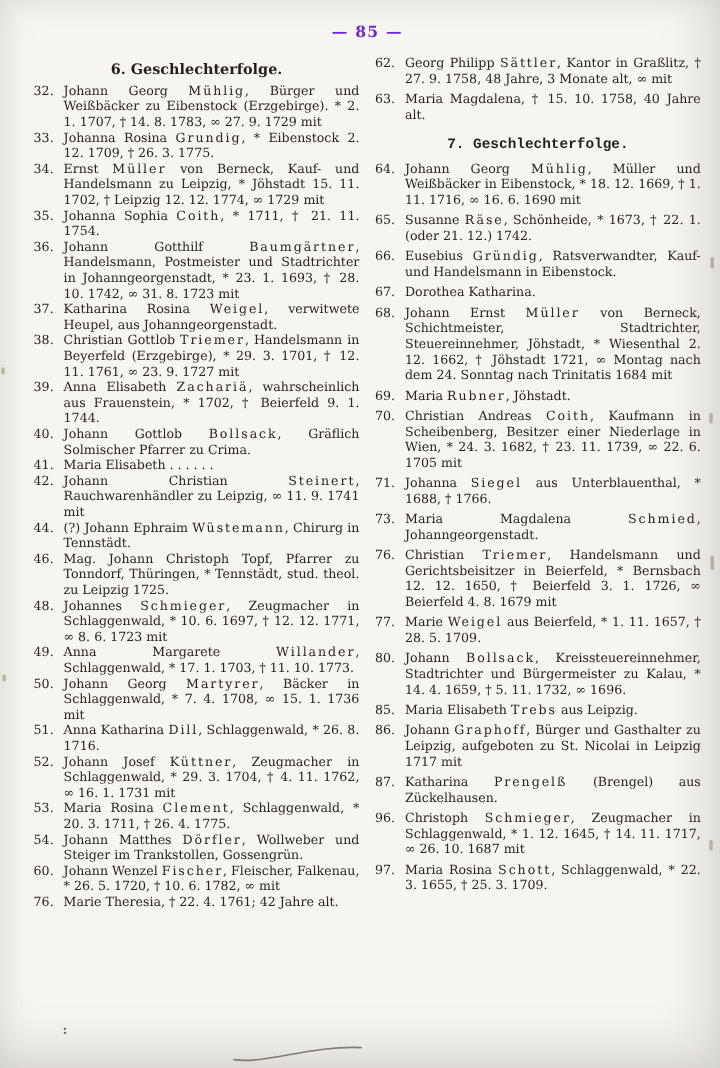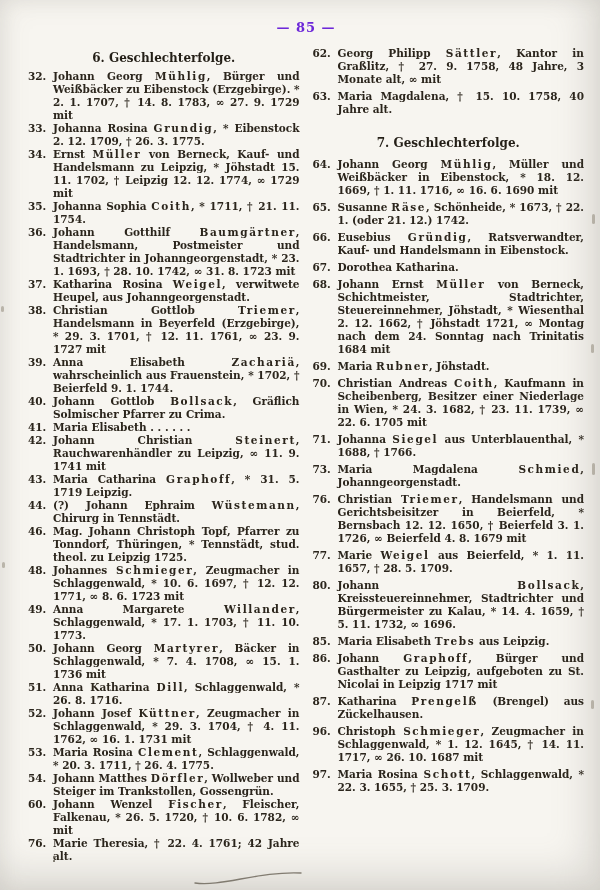--- a/index.html
+++ b/index.html
@@ -20,23 +20,23 @@
   .page-number{
     text-align:center;font-weight:bold;font-size:13px;
     letter-spacing:1px;margin-bottom:12px;color:#6d28d9;
   }
   .columns{display:flex;gap:13px;}
   .col{flex:1 1 0;min-width:0;}
   .section-heading{
     text-align:center;font-weight:bold;font-size:12px;
     margin:4px 0 5px 0;color:#241f17;
   }
-  .col[data-col="right"] .section-heading{margin:20px 0 8px 0;}
+  .col[data-col="right"] .section-heading{margin:10px 0 8px 0;font-family:Liberation Mono, monospace;}
   .entry{
-    font-size:10.5px;line-height:13px;font-weight:bold;
+    font-size:10.5px;line-height:13px;font-weight:normal;
     text-align:justify;
     padding-left:25px;text-indent:-25px;
     color:#2b251c;
   }
   .col[data-col="right"] .entry{margin-bottom:4px;}
   .entry .num{
     display:inline-block;width:21px;text-indent:0;
     margin-right:4px;text-align:left;
   }
   .entry .sp{letter-spacing:1.6px;}
@@ -57,21 +57,20 @@
         <div class="entry"><span class="num">33.</span><span>Johanna Rosina </span><span class="sp">Grundig</span><span>, * Eibenstock 2. 12. 1709, † 26. 3. 1775.</span></div>
         <div class="entry"><span class="num">34.</span><span>Ernst </span><span class="sp">Müller</span><span> von Berneck, Kauf- und Handelsmann zu Leipzig, * Jöhstadt 15. 11. 1702, † Leipzig 12. 12. 1774, ∞ 1729 mit</span></div>
         <div class="entry"><span class="num">35.</span><span>Johanna Sophia </span><span class="sp">Coith</span><span>, * 1711, † 21. 11. 1754.</span></div>
         <div class="entry"><span class="num">36.</span><span>Johann Gotthilf </span><span class="sp">Baumgärtner</span><span>, Handelsmann, Postmeister und Stadtrichter in Johanngeorgenstadt, * 23. 1. 1693, † 28. 10. 1742, ∞ 31. 8. 1723 mit</span></div>
         <div class="entry"><span class="num">37.</span><span>Katharina Rosina </span><span class="sp">Weigel</span><span>, verwitwete Heupel, aus Johanngeorgenstadt.</span></div>
         <div class="entry"><span class="num">38.</span><span>Christian Gottlob </span><span class="sp">Triemer</span><span>, Handelsmann in Beyerfeld (Erzgebirge), * 29. 3. 1701, † 12. 11. 1761, ∞ 23. 9. 1727 mit</span></div>
         <div class="entry"><span class="num">39.</span><span>Anna Elisabeth </span><span class="sp">Zachariä</span><span>, wahrscheinlich aus Frauenstein, * 1702, † Beierfeld 9. 1. 1744.</span></div>
         <div class="entry"><span class="num">40.</span><span>Johann Gottlob </span><span class="sp">Bollsack</span><span>, Gräflich Solmischer Pfarrer zu Crima.</span></div>
         <div class="entry"><span class="num">41.</span><span>Maria Elisabeth . . . . . .</span></div>
         <div class="entry"><span class="num">42.</span><span>Johann Christian </span><span class="sp">Steinert</span><span>, Rauchwarenhändler zu Leipzig, ∞ 11. 9. 1741 mit</span></div>
-        <div class="entry"><span class="num">43.</span><span>Maria Catharina </span><span class="sp">Graphoff</span><span>, * 31. 5. 1719 Leipzig.</span></div>
         <div class="entry"><span class="num">44.</span><span>(?) Johann Ephraim </span><span class="sp">Wüstemann</span><span>, Chirurg in Tennstädt.</span></div>
         <div class="entry"><span class="num">46.</span><span>Mag. Johann Christoph Topf, Pfarrer zu Tonndorf, Thüringen, * Tennstädt, stud. theol. zu Leipzig 1725.</span></div>
         <div class="entry"><span class="num">48.</span><span>Johannes </span><span class="sp">Schmieger</span><span>, Zeugmacher in Schlaggenwald, * 10. 6. 1697, † 12. 12. 1771, ∞ 8. 6. 1723 mit</span></div>
         <div class="entry"><span class="num">49.</span><span>Anna Margarete </span><span class="sp">Willander</span><span>, Schlaggenwald, * 17. 1. 1703, † 11. 10. 1773.</span></div>
         <div class="entry"><span class="num">50.</span><span>Johann Georg </span><span class="sp">Martyrer</span><span>, Bäcker in Schlaggenwald, * 7. 4. 1708, ∞ 15. 1. 1736 mit</span></div>
         <div class="entry"><span class="num">51.</span><span>Anna Katharina </span><span class="sp">Dill</span><span>, Schlaggenwald, * 26. 8. 1716.</span></div>
         <div class="entry"><span class="num">52.</span><span>Johann Josef </span><span class="sp">Küttner</span><span>, Zeugmacher in Schlaggenwald, * 29. 3. 1704, † 4. 11. 1762, ∞ 16. 1. 1731 mit</span></div>
         <div class="entry"><span class="num">53.</span><span>Maria Rosina </span><span class="sp">Clement</span><span>, Schlaggenwald, * 20. 3. 1711, † 26. 4. 1775.</span></div>
         <div class="entry"><span class="num">54.</span><span>Johann Matthes </span><span class="sp">Dörfler</span><span>, Wollweber und Steiger im Trankstollen, Gossengrün.</span></div>
         <div class="entry"><span class="num">60.</span><span>Johann Wenzel </span><span class="sp">Fischer</span><span>, Fleischer, Falkenau, * 26. 5. 1720, † 10. 6. 1782, ∞ mit</span></div>

